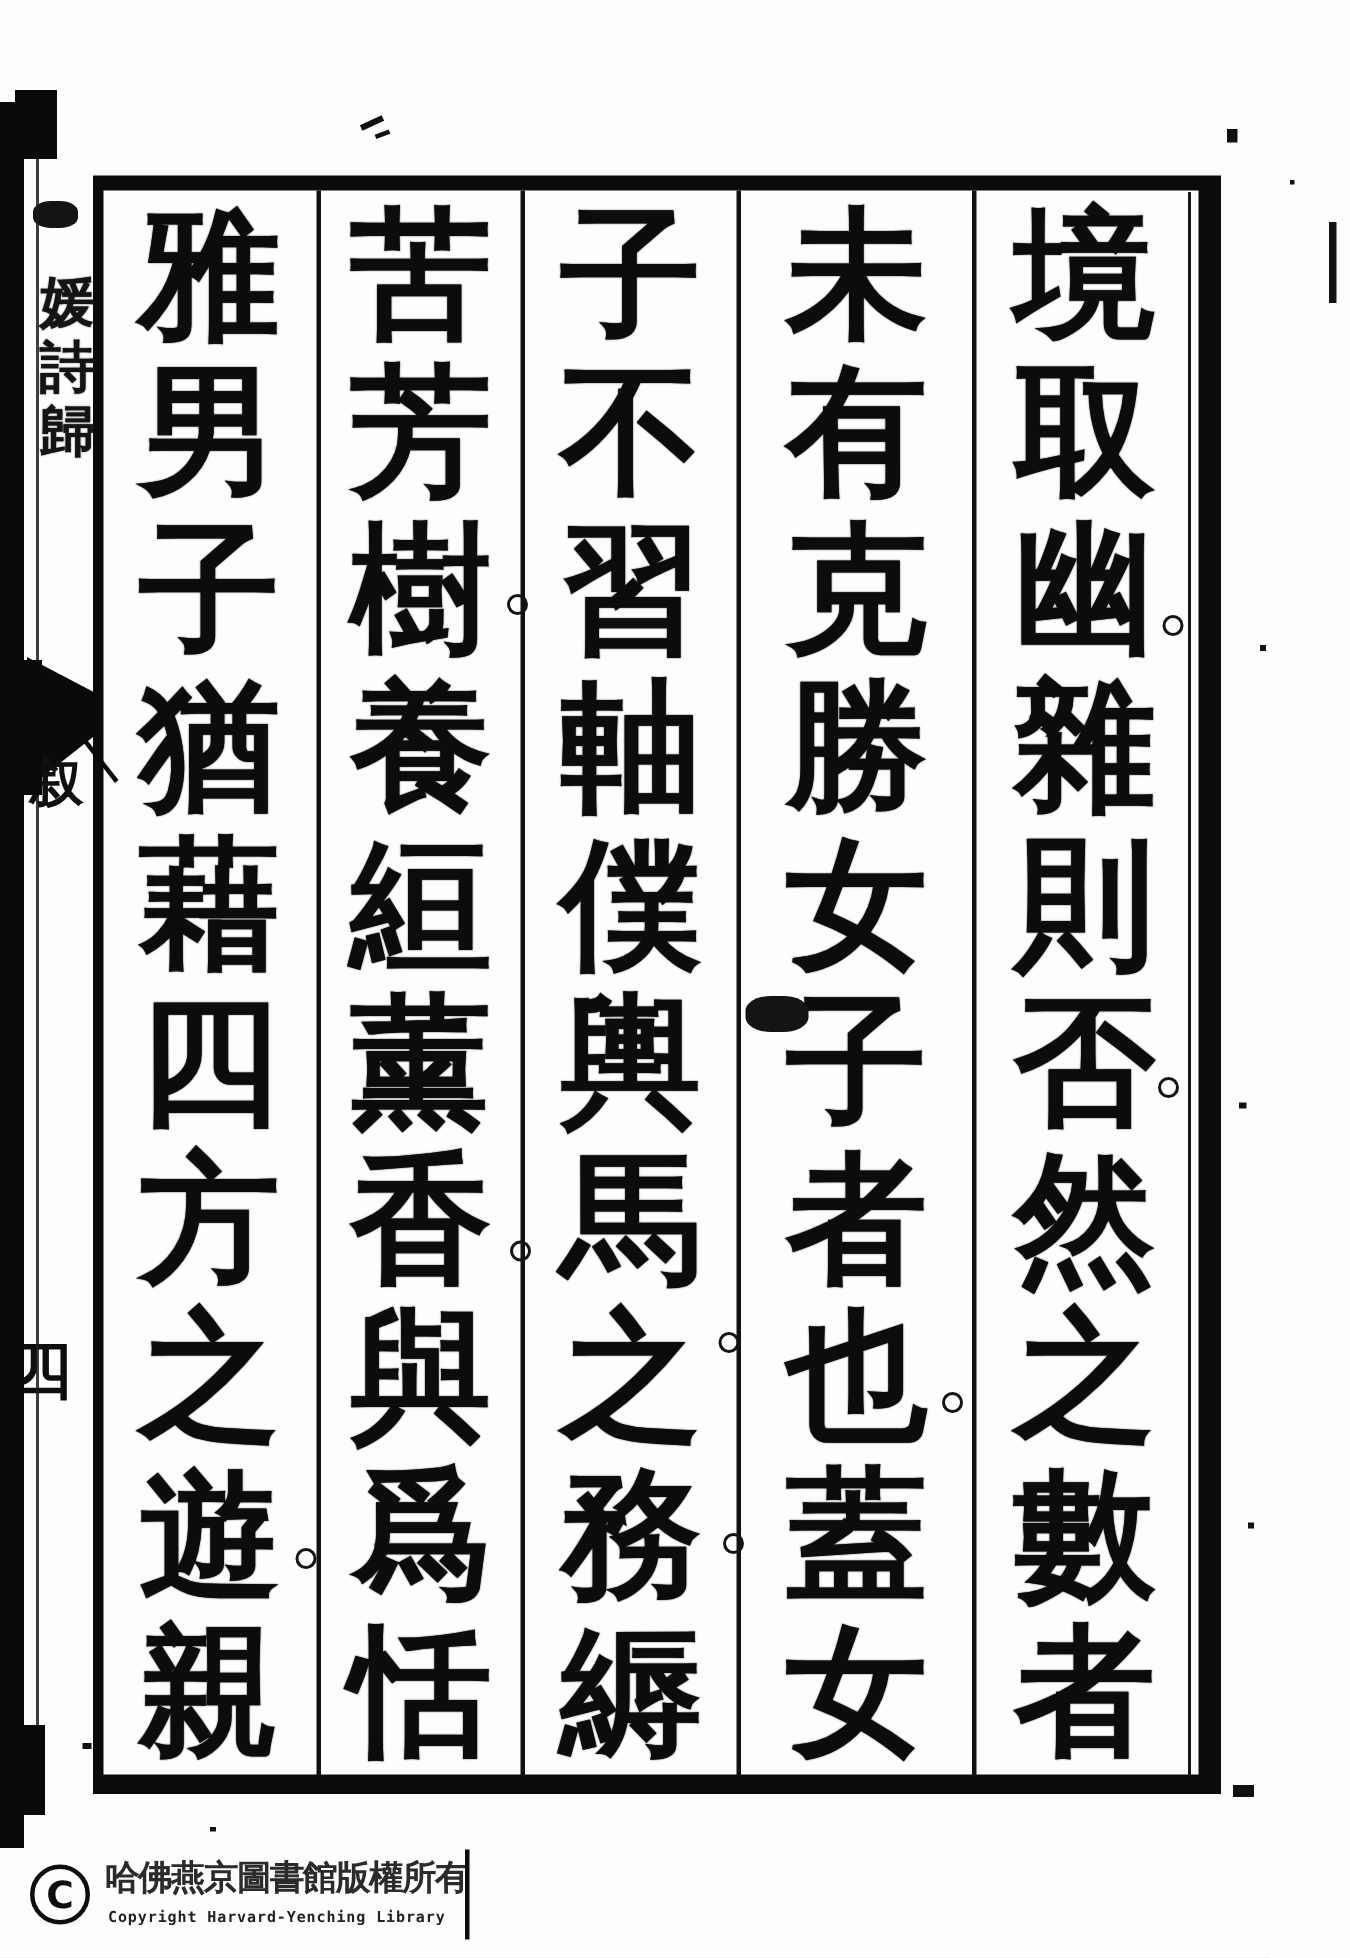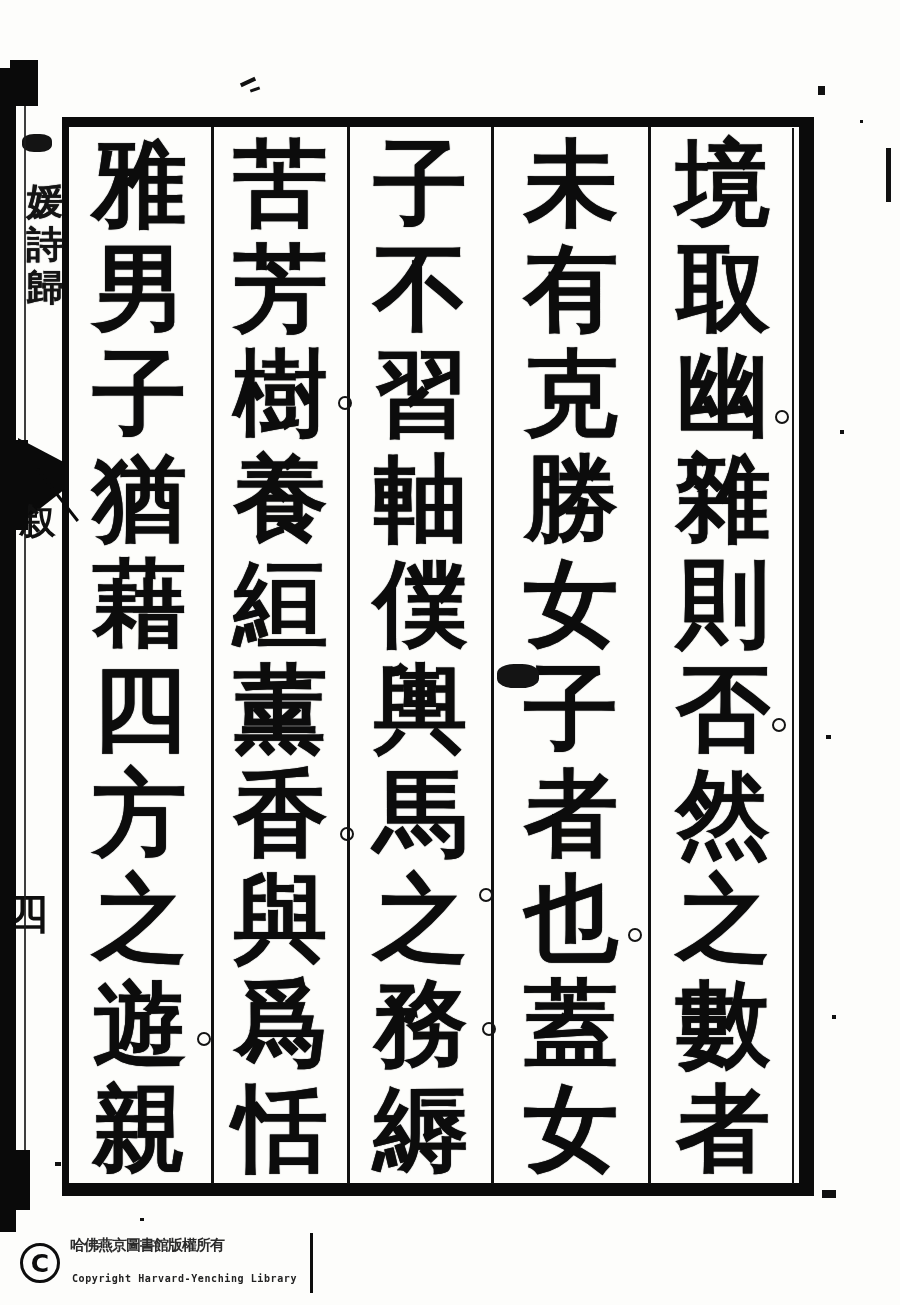--- a/index.html
+++ b/index.html
@@ -79,21 +79,21 @@
   
   .copyright-circle {
     position:absolute; left:20px; top:1243px; width:40px; height:40px;
     border:3px solid #0d0d0d; border-radius:50%; z-index:4;
     display:flex; align-items:center; justify-content:center;
     font-family:"DejaVu Sans", sans-serif; font-size:25px; font-weight:bold;
     color:#0d0d0d;
   }
   .stamp-cn {
     position:absolute; left:70px; top:1236px; z-index:4;
-    font-size:15px; letter-spacing:-1px; font-weight:bold; color:#2b2b2b;
+    font-size:23px; letter-spacing:-1px; font-weight:bold; color:#2b2b2b;
     font-family:"DejaVu Sans", sans-serif;
   }
   .stamp-en {
     position:absolute; left:72px; top:1273px; z-index:4;
     font-size:10px; font-weight:bold; letter-spacing:.6px; color:#222;
     font-family:"DejaVu Sans Mono", monospace;
   }
   .footer-divider {
     position:absolute; left:310px; top:1233px; width:3px; height:60px;
     background:#0d0d0d; z-index:4;

